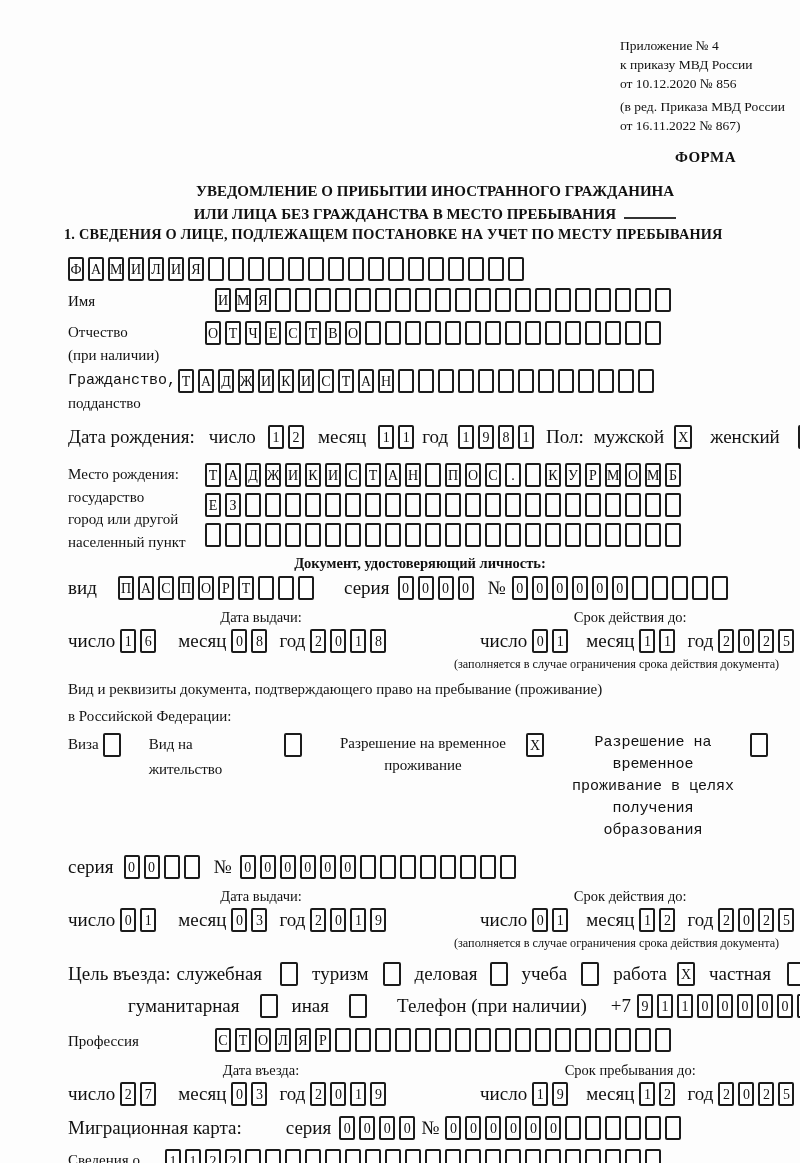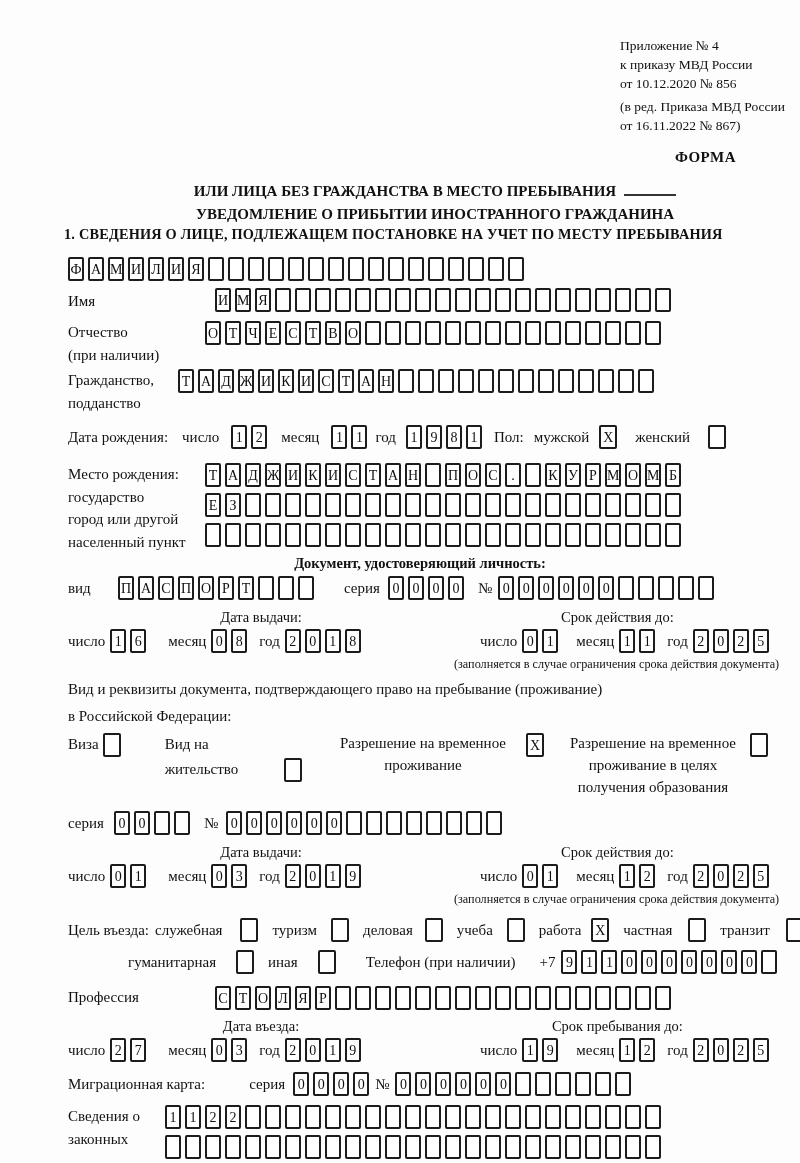--- a/index.html
+++ b/index.html
@@ -19,21 +19,21 @@
   .sec-heading { font-weight:bold; font-size:14.3px; margin-left:-4px; white-space:nowrap; letter-spacing:.2px; }
 
   
   .cells { display:inline-flex; flex-wrap:nowrap; vertical-align:middle; }
   .cell { display:inline-block; width:16px; height:24px; border:2px solid #1c1c1c; border-radius:2px;
           margin-right:4px; text-align:center; font-size:14px; line-height:21px; background:#fff; flex:none; }
   .chk .cell { width:18px; }
 
   .frow { display:flex; align-items:flex-start; margin-top:7px; white-space:nowrap; }
   .frow .flabel { font-size:15px; line-height:26px; flex:none; }
-  .lbl { font-size:15px; line-height:26px; }
+  .lbl { font-size:19px; line-height:26px; }
   .w147 { width:147px; } .w137 { width:137px; } .w110 { width:110px; } .w97 { width:97px; } .w44 { width:44px; }
 
   .lblcol { flex:none; font-size:15px; line-height:22.5px; }
   .boxcol .cells { display:flex; margin-bottom:5px; }
 
   .center-bold { text-align:center; font-weight:bold; font-size:14.5px; margin-top:8px; }
 
   
   .dates-block { display:flex; margin-top:8px; }
   .dates-col.left { width:386px; flex:none; }
@@ -69,24 +69,24 @@
   <div class="hdr">
     <div class="hline">Приложение № 4</div>
     <div class="hline">к приказу МВД России</div>
     <div class="hline">от 10.12.2020 № 856</div>
     <div class="hline gap">(в ред. Приказа МВД России</div>
     <div class="hline">от 16.11.2022 № 867)</div>
   </div>
   <div class="forma">ФОРМА</div>
 
   <div class="title">
+    <div>УВЕДОМЛЕНИЕ О ПРИБЫТИИ ИНОСТРАННОГО ГРАЖДАНИНА</div>
     <div>
       <span>ИЛИ ЛИЦА БЕЗ ГРАЖДАНСТВА В МЕСТО ПРЕБЫВАНИЯ</span><span class="t-underline"></span>
     </div>
-    <div>УВЕДОМЛЕНИЕ О ПРИБЫТИИ ИНОСТРАННОГО ГРАЖДАНИНА</div>
   </div>
 
   <div class="sec-heading">1. СВЕДЕНИЯ О ЛИЦЕ, ПОДЛЕЖАЩЕМ ПОСТАНОВКЕ НА УЧЕТ ПО МЕСТУ ПРЕБЫВАНИЯ</div>
 
   <div class="frow" style="margin-top:14px;">
     <span class="cells">
         <span class="cell">Ф</span>
         <span class="cell">А</span>
         <span class="cell">М</span>
         <span class="cell">И</span>
@@ -168,21 +168,21 @@
         <span class="cell"></span>
         <span class="cell"></span>
         <span class="cell"></span>
         <span class="cell"></span>
         <span class="cell"></span>
       </span>
   </div>
 
   <div class="frow" style="margin-top:2px;">
     <span class="flabel w110">
-      <span style="display:block;line-height:23px;">Гражданство,</span>
+      <span style="display:block;line-height:23px;font-family:Liberation Mono, monospace;">Гражданство,</span>
       <span style="display:block;line-height:23px;">подданство</span>
     </span>
     <span class="cells">
         <span class="cell">Т</span>
         <span class="cell">А</span>
         <span class="cell">Д</span>
         <span class="cell">Ж</span>
         <span class="cell">И</span>
         <span class="cell">К</span>
         <span class="cell">И</span>
@@ -414,33 +414,33 @@
   <div class="plain" style="margin-top:6px;">Вид и реквизиты документа, подтверждающего право на пребывание (проживание)</div>
   <div class="plain" style="margin-top:4px;">в Российской Федерации:</div>
 
   <div class="opts-row">
     <div class="opt">
       <span class="olabel">Виза</span>
       <span class="cells chk" style="margin-left:4px;">
           <span class="cell"></span>
         </span>
     </div>
-    <div class="opt" style="margin-left:40px;align-items:flex-end;">
+    <div class="opt" style="margin-left:24px;">
       <span class="olabel">Вид на жительство</span>
       <span class="cells chk" style="margin-left:14px;">
           <span class="cell"></span>
         </span>
     </div>
     <div class="opt" style="margin-left:22px;justify-content:center;">
       <span class="olabel multiline" style="width:190px;">Разрешение на временное проживание</span>
       <span class="cells chk">
           <span class="cell">X</span>
         </span>
     </div>
-    <div class="opt" style="margin-left:16px;">
+    <div class="opt" style="margin-left:16px;font-family:Liberation Mono, monospace;">
       <span class="olabel multiline" style="width:178px;">Разрешение на временное проживание в целях получения образования</span>
       <span class="cells chk">
           <span class="cell"></span>
         </span>
     </div>
   </div>
 
   <div class="inline-row" style="margin-top:12px;">
     <span class="lbl" style="margin-right:10px;">серия</span>
     <span class="cells">
@@ -566,21 +566,21 @@
         <span class="cell">0</span>
         <span class="cell">0</span>
         <span class="cell">0</span>
         <span class="cell">0</span>
         <span class="cell">0</span>
         <span class="cell">0</span>
         <span class="cell"></span>
       </span>
   </div>
 
-  <div class="frow" style="margin-top:9px;align-items:flex-end;">
+  <div class="frow" style="margin-top:9px;">
     <span class="flabel w147">Профессия</span>
     <span class="cells">
         <span class="cell">С</span>
         <span class="cell">Т</span>
         <span class="cell">О</span>
         <span class="cell">Л</span>
         <span class="cell">Я</span>
         <span class="cell">Р</span>
         <span class="cell"></span>
         <span class="cell"></span>

